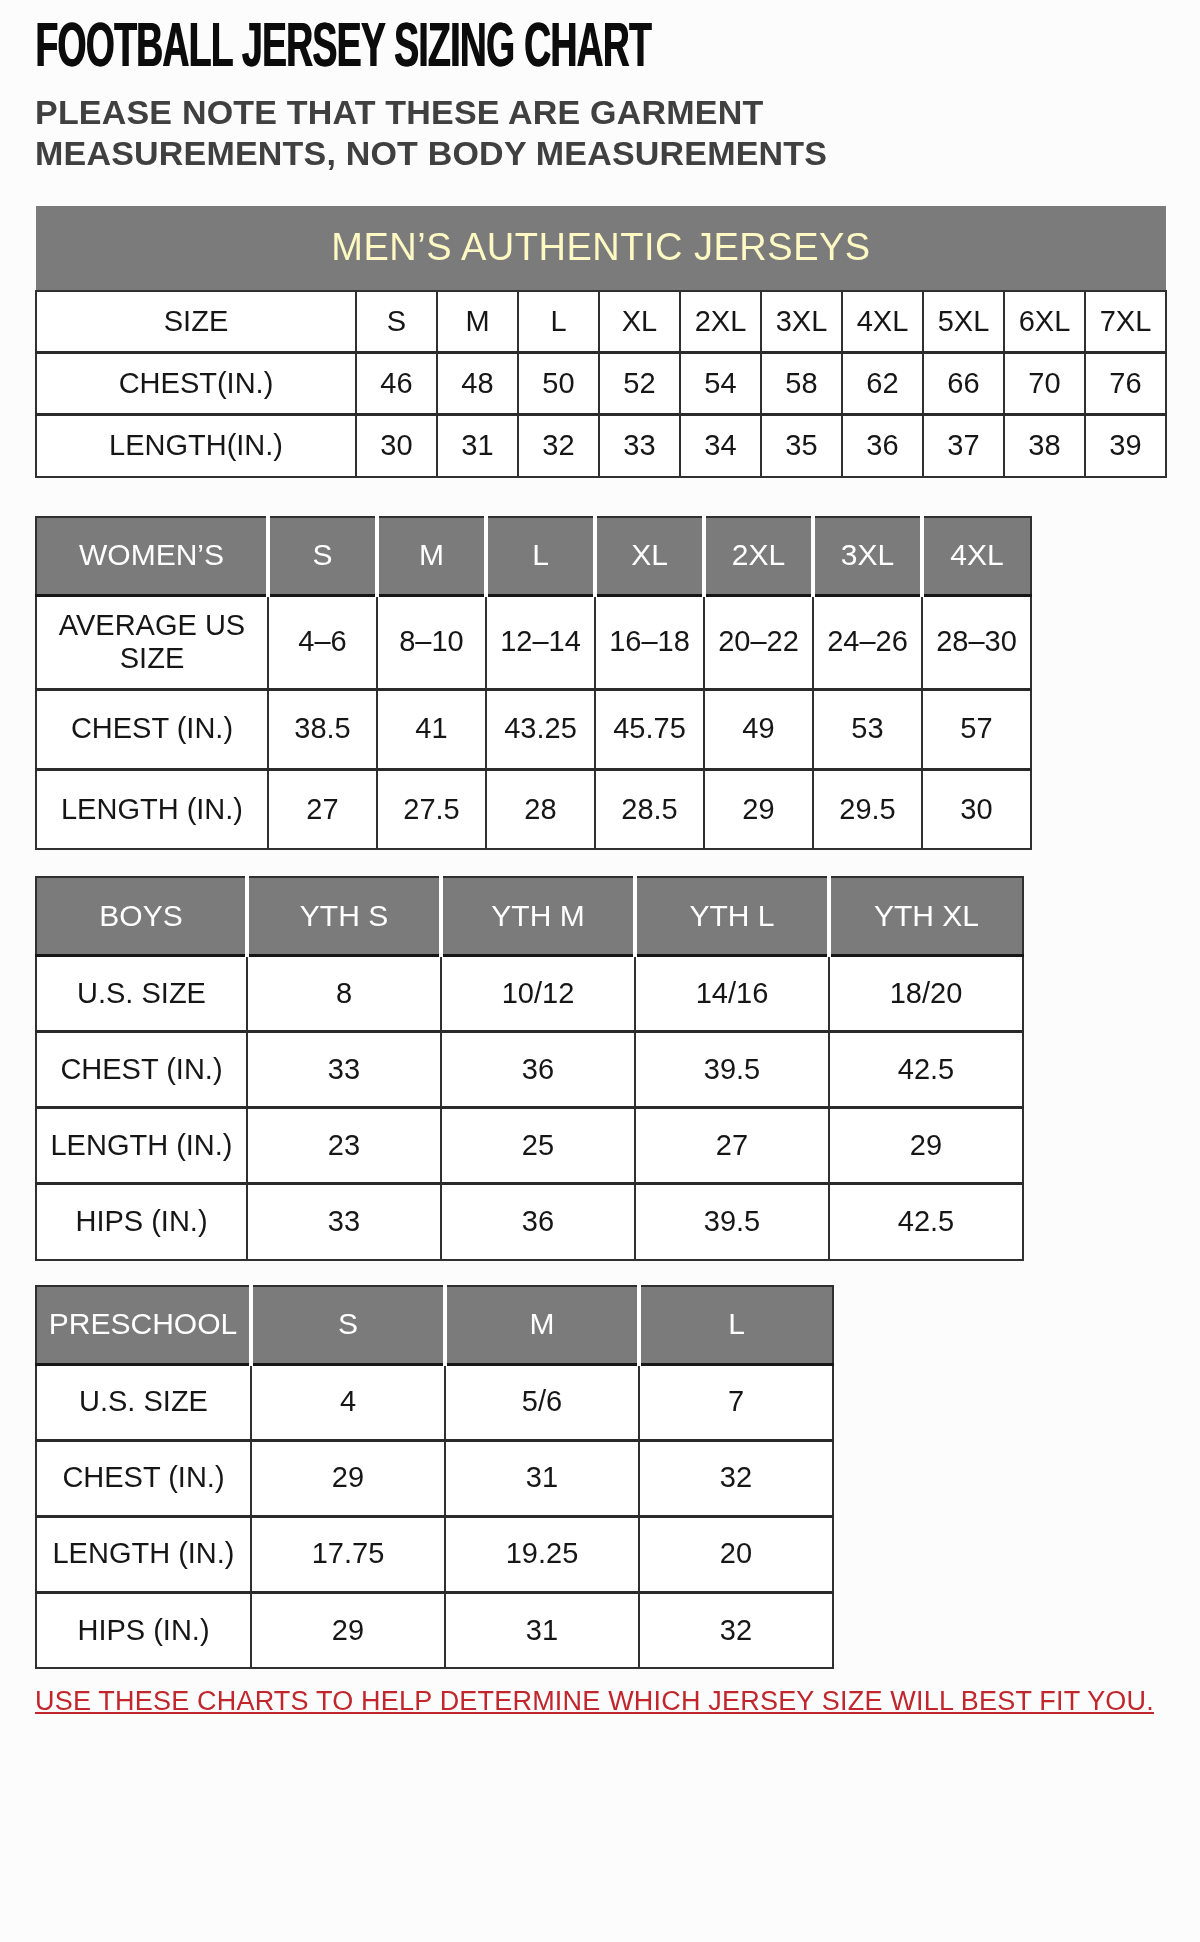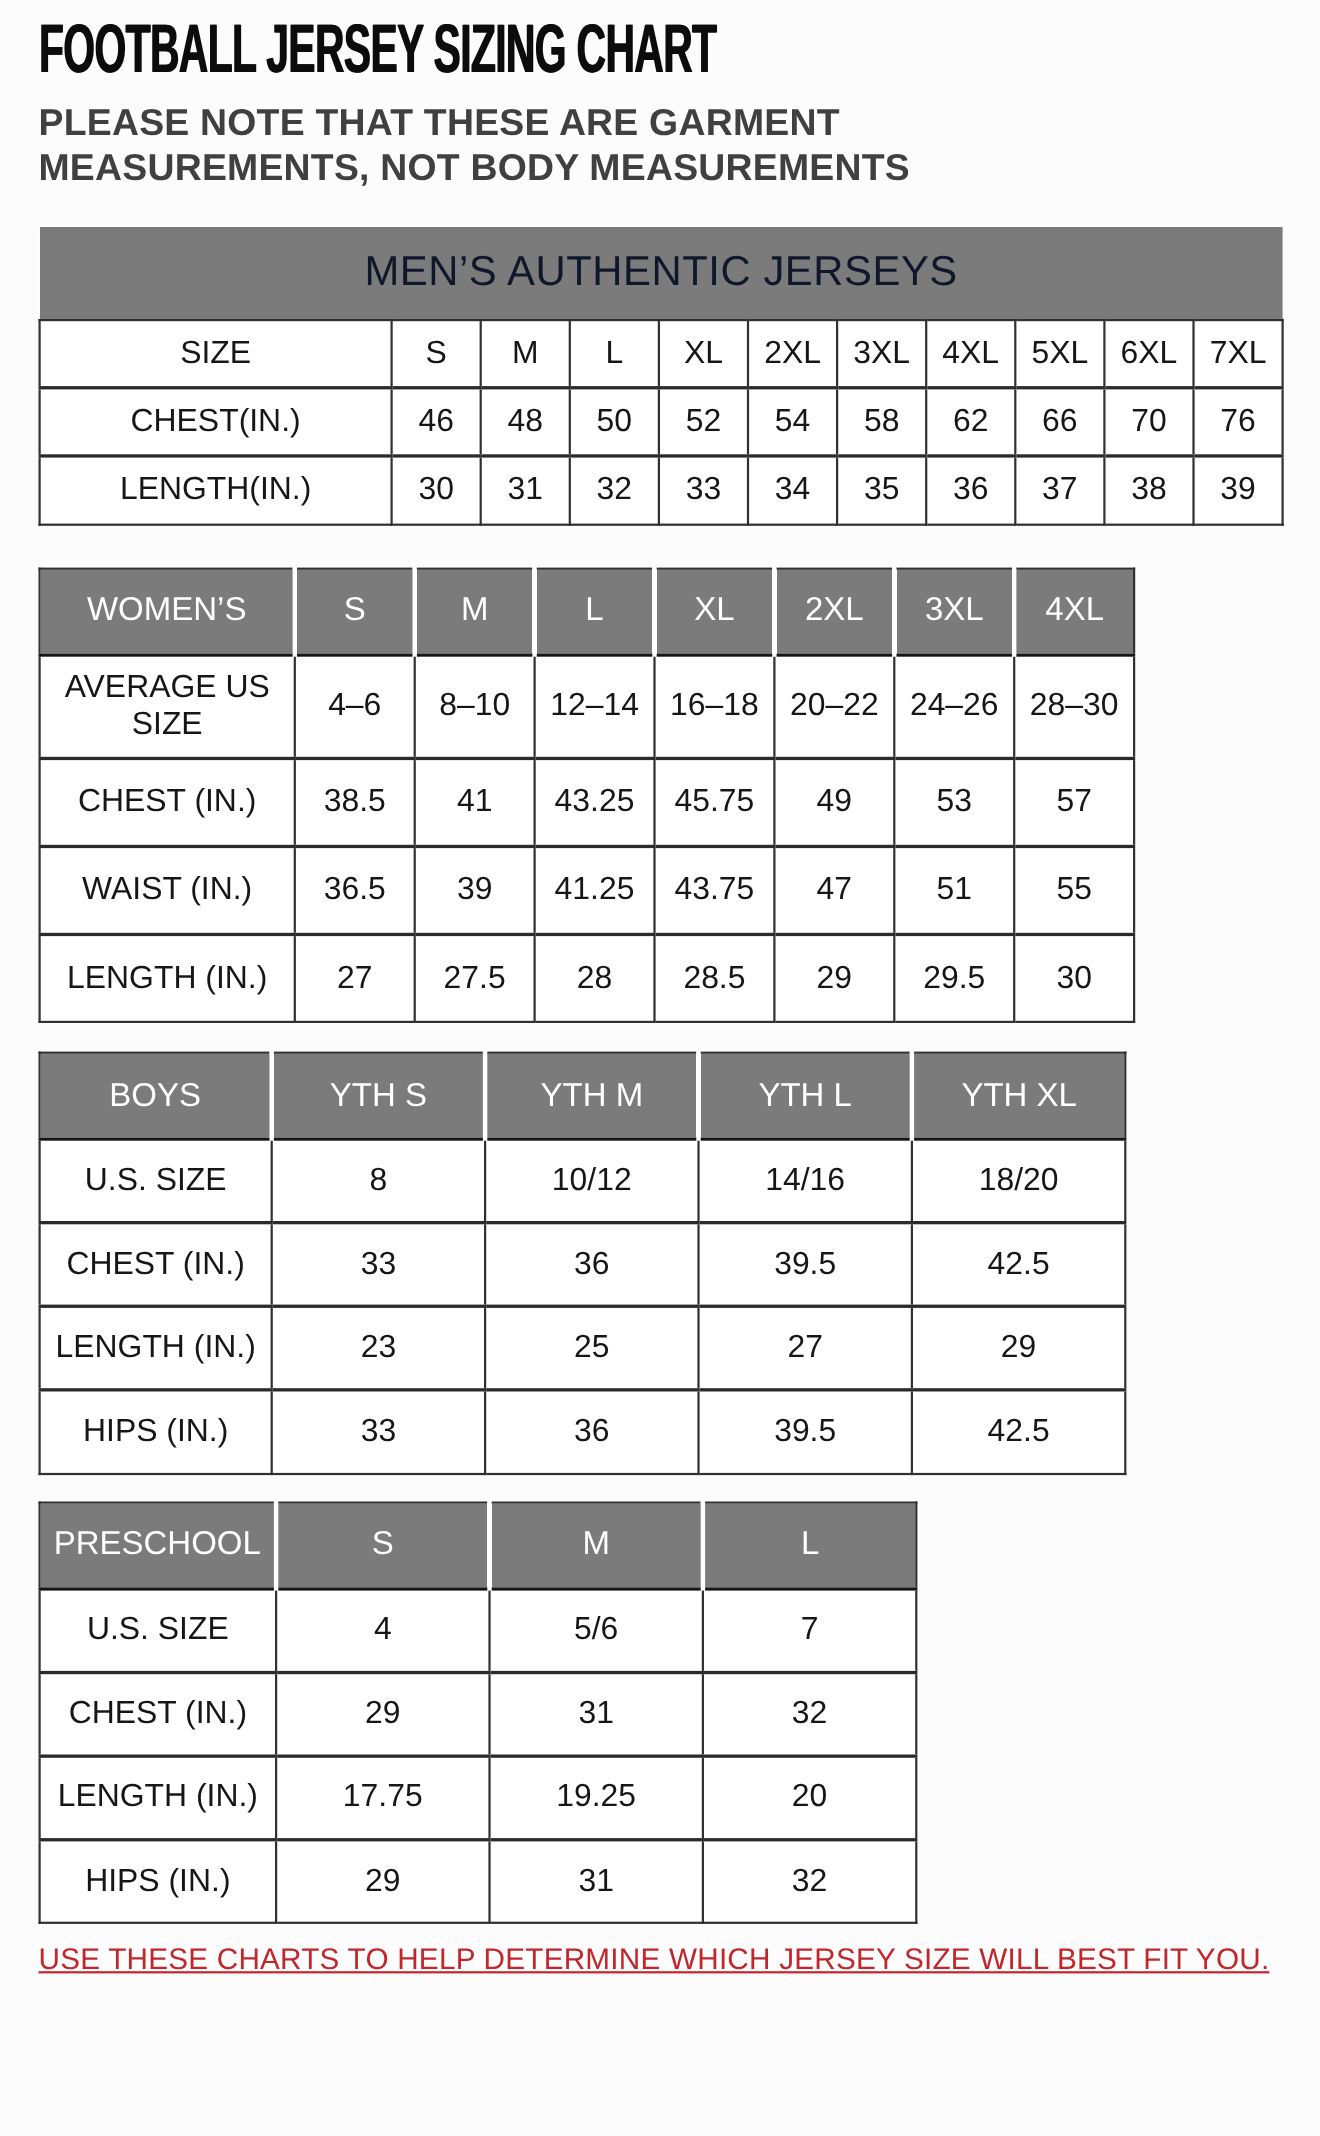--- a/index.html
+++ b/index.html
@@ -36,21 +36,21 @@
     border-collapse:collapse;table-layout:fixed;background:#ffffff;
   }
   table.size-table th, table.size-table td{
     text-align:center;vertical-align:middle;
     font-size:29px;color:#161616;font-weight:normal;
     padding:0 10px;line-height:1.15;
     overflow:hidden;
   }
   
   tr.banner-row th{
-    background:#7b7b7b;color:#0f172a;border:0;
+    background:#7b7b7b;color:#fef9c3;border:0;
     font-size:38px;letter-spacing:.5px;height:84px;
   }
   
   tr.gray-head th{
     background:#7b7b7b;color:#ffffff;
     border-top:2px solid #303030;
     border-bottom:3px solid #161616;
     border-left:4px solid #ffffff;border-right:4px solid #ffffff;
     font-size:30px;height:76px;
   }
@@ -174,30 +174,20 @@
           <td class="row-label">CHEST (IN.)</td>
           <td>38.5</td>
           <td>41</td>
           <td>43.25</td>
           <td>45.75</td>
           <td>49</td>
           <td>53</td>
           <td>57</td>
         </tr>
         <tr>
-          <td class="row-label">WAIST (IN.)</td>
-          <td>36.5</td>
-          <td>39</td>
-          <td>41.25</td>
-          <td>43.75</td>
-          <td>47</td>
-          <td>51</td>
-          <td>55</td>
-        </tr>
-        <tr>
           <td class="row-label">LENGTH (IN.)</td>
           <td>27</td>
           <td>27.5</td>
           <td>28</td>
           <td>28.5</td>
           <td>29</td>
           <td>29.5</td>
           <td>30</td>
         </tr>
       </tbody>

